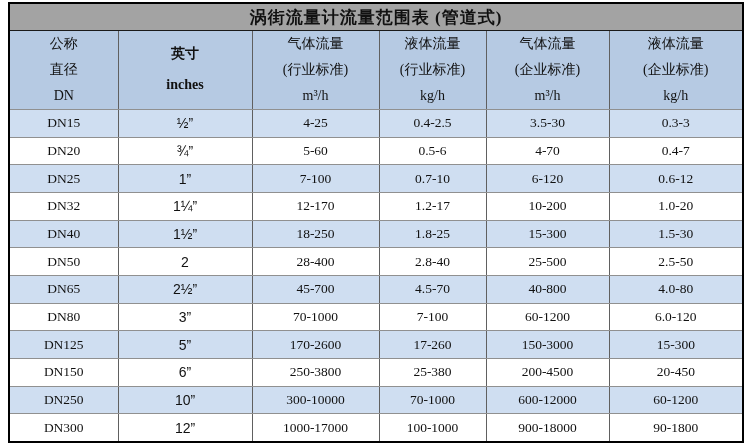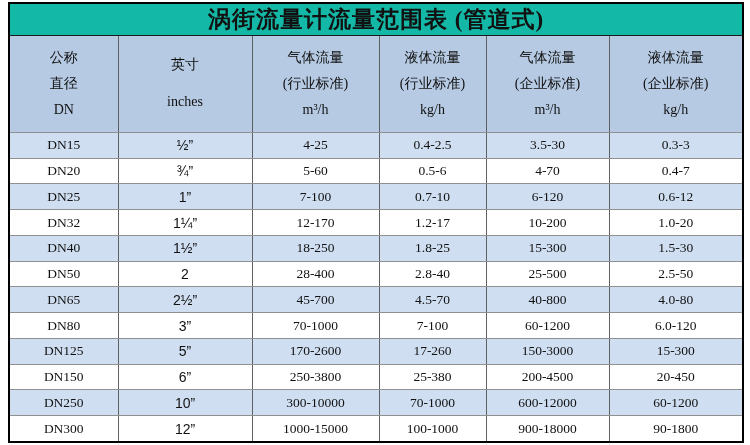--- a/index.html
+++ b/index.html
@@ -13,29 +13,29 @@
     border-collapse:collapse;table-layout:fixed;
     width:734px;height:441px;
     border:2px solid #000;
   }
   th,td{
     border-left:1px solid #606060;border-right:1px solid #606060;
     border-top:1px solid #909090;border-bottom:1px solid #909090;
     padding:0;text-align:center;vertical-align:middle;
   }
   .title-row td{
-    height:26px;background:#14b8a6;
+    height:26px;background:#a3a3a3;
     border-bottom:1px solid #1a1a1a;
-    font-size:23px;font-weight:bold;letter-spacing:1px;
+    font-size:17px;font-weight:bold;letter-spacing:1px;
   }
   thead th{
     background:#b6cae3;height:78px;font-weight:normal;font-size:14px;
   }
   .hline{height:26px;line-height:26px;}
-  .th-two{display:flex;flex-direction:column;justify-content:space-evenly;height:96px;}
+  .th-two{display:flex;flex-direction:column;justify-content:space-evenly;height:78px;font-weight:bold;}
   .th-two .hline{height:auto;line-height:1.2;}
   .en{font-size:14px;}
   tbody td{font-size:13.5px;background:#ffffff;height:23px;}
   tbody tr:nth-child(odd) td{background:#cfdef1;}
   tbody td.col-1{font-family:"Liberation Sans","DejaVu Sans",sans-serif;font-size:14px;}
 </style>
 </head>
 <body>
 
 <div class="sheet">
@@ -171,20 +171,20 @@
           <td class="col-0">DN250</td>
           <td class="col-1">10”</td>
           <td class="col-2">300-10000</td>
           <td class="col-3">70-1000</td>
           <td class="col-4">600-12000</td>
           <td class="col-5">60-1200</td>
         </tr>
         <tr>
           <td class="col-0">DN300</td>
           <td class="col-1">12”</td>
-          <td class="col-2">1000-15000</td>
+          <td class="col-2">1000-17000</td>
           <td class="col-3">100-1000</td>
           <td class="col-4">900-18000</td>
           <td class="col-5">90-1800</td>
         </tr>
       </tbody>
   </table>
 </div>
 
 </body></html>

